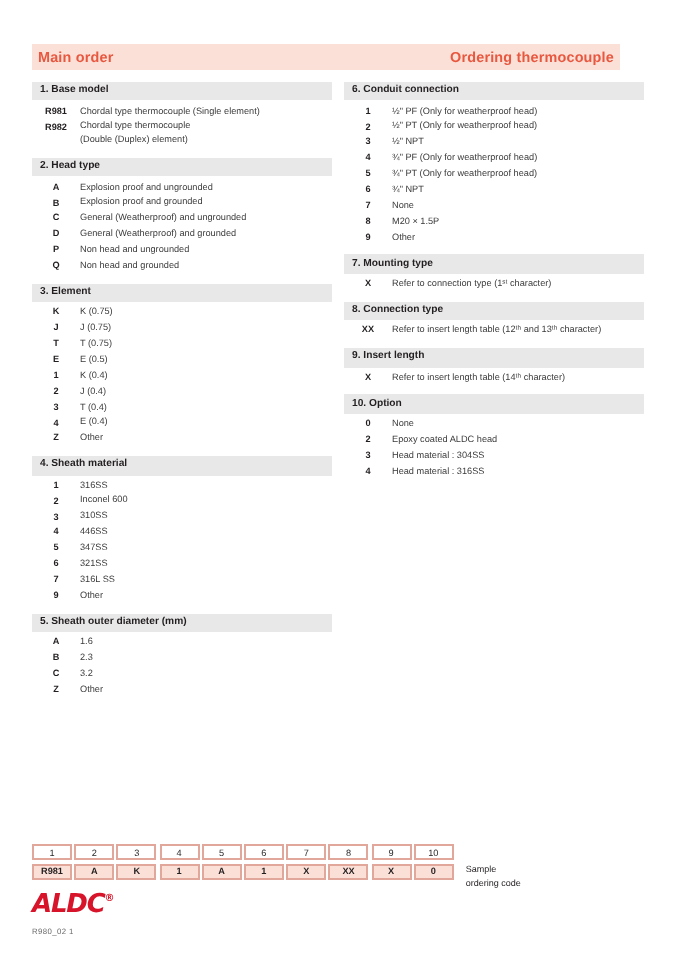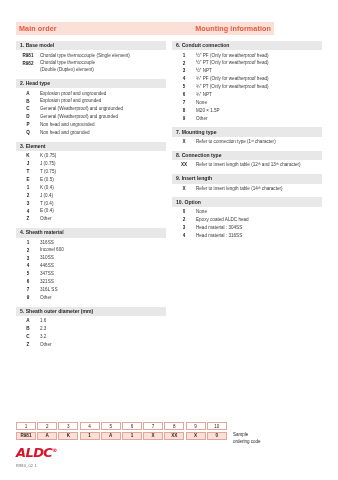--- a/index.html
+++ b/index.html
@@ -20,21 +20,21 @@
     left: 0; top: 0;
     width: 338px;
     height: 480px;
     background: #ffffff;
   }
   
   .banner {
     position: absolute;
     left: 16px;
     top: 22px;
-    width: 258px;
+    width: 294px;
     height: 13px;
     background: #fbe0d7;
     display: flex;
     align-items: center;
     justify-content: space-between;
     padding: 0 3px;
     box-sizing: border-box;
   }
   .banner-left, .banner-right {
     font-size: 7.2px;
@@ -153,21 +153,21 @@
     letter-spacing: 0.2px;
   }
 </style>
 </head>
 <body>
 
 <div class="page">
 
   <div class="banner">
     <span class="banner-left">Main order</span>
-    <span class="banner-right">Mounting information</span>
+    <span class="banner-right">Ordering thermocouple</span>
   </div>
 
   <div class="col col-left" id="left-col">
       <div class="sec-head">1. Base model</div>
       <div class="sec-body">
         <div class="row">
           <div class="row-code">R981</div>
           <div class="row-desc"><span>Chordal type thermocouple (Single element)</span></div>
         </div>
         <div class="row">

